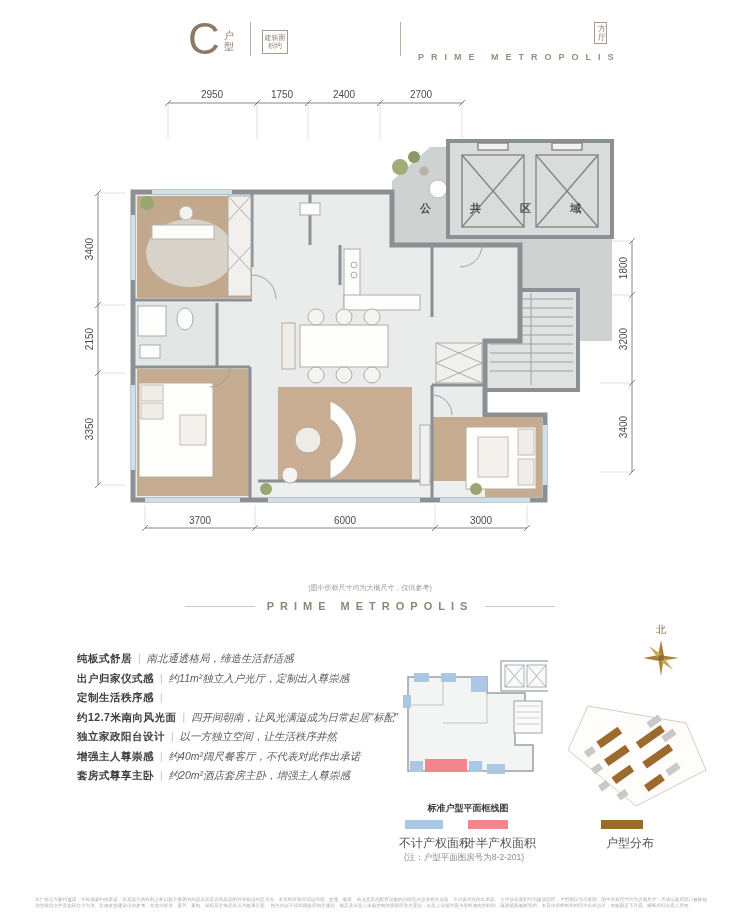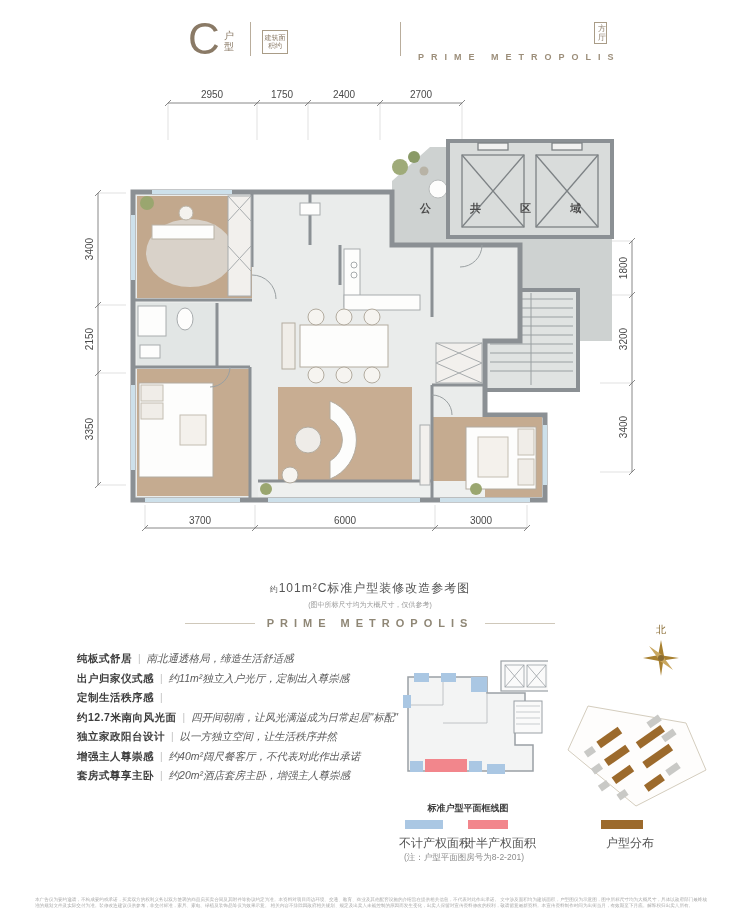--- a/index.html
+++ b/index.html
@@ -281,21 +281,20 @@
         <path d="M432,310 a20,20 0 0 1 20,20"></path>
       </g>
 
       <circle cx="266" cy="404" r="6" fill="#9aa66f"></circle>
       <circle cx="476" cy="404" r="6" fill="#9aa66f"></circle>
     </g>
   </svg>
   </div>
 
   <div class="cap">
-    <div class="cap-t"><span class="pre">约</span><span>101m²C标准户型装修改造参考图</span></div>
     <div class="cap-s">(图中所标尺寸均为大概尺寸，仅供参考)</div>
     <div class="cap-brand">
       <span class="rule"></span>
       <span>PRIME METROPOLIS</span>
       <span class="rule"></span>
     </div>
   </div>
 
   <div class="features">
     <div class="feat">

